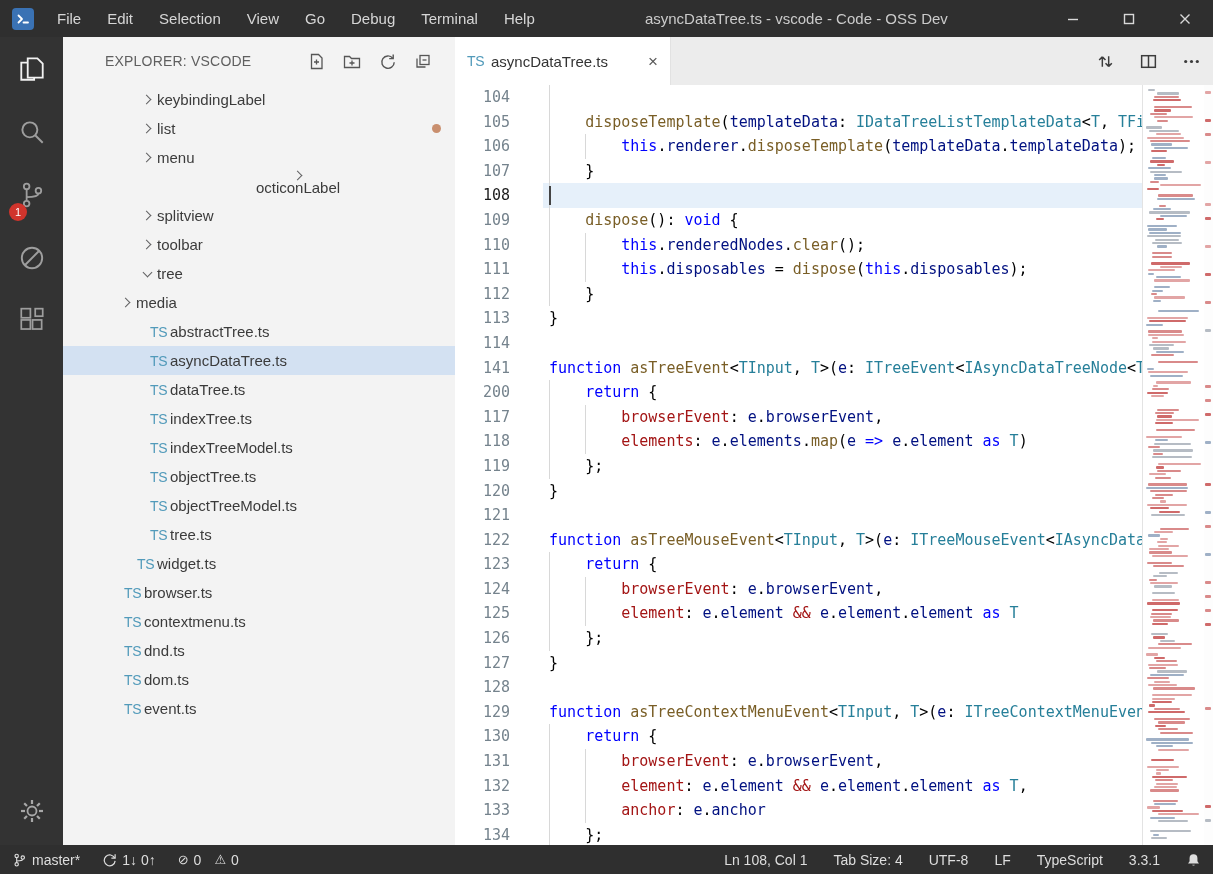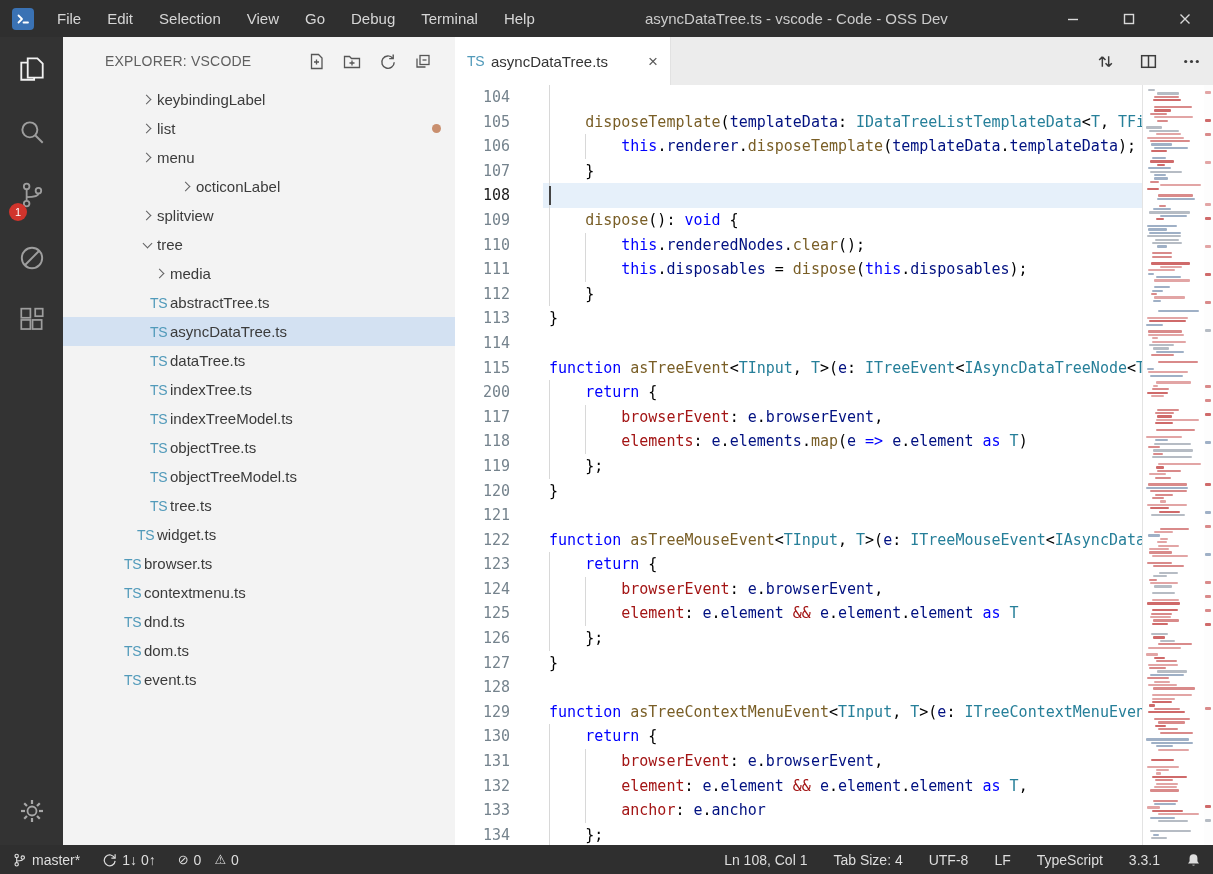--- a/index.html
+++ b/index.html
@@ -215,33 +215,37 @@
       </div>
       <div class="tree-row" style="padding-left: 74px;">
         <span class="twistie"></span>
         <span class="tree-label">list</span>
         <span class="mod-dot"></span>
       </div>
       <div class="tree-row" style="padding-left: 74px;">
         <span class="twistie"></span>
         <span class="tree-label">menu</span>
       </div>
-      <div class="tree-row" style="padding-left: 113px;">
+      <div class="tree-row" style="padding-left: 78px; flex-direction: column;">
         <span class="twistie"></span>
         <span class="tree-label">octiconLabel</span>
       </div>
       <div class="tree-row" style="padding-left: 74px;">
         <span class="twistie"></span>
         <span class="tree-label">splitview</span>
       </div>
       <div class="tree-row" style="padding-left: 74px;">
+        <span class="twistie"></span>
+        <span class="tree-label">toolbar</span>
+      </div>
+      <div class="tree-row" style="padding-left: 74px;">
         <span class="twistie open"></span>
         <span class="tree-label">tree</span>
       </div>
-      <div class="tree-row" style="padding-left: 87px;">
+      <div class="tree-row" style="padding-left: 53px;">
         <span class="twistie"></span>
         <span class="tree-label">media</span>
       </div>
       <div class="tree-row" style="padding-left: 87px;">
         <span class="ts-icon">TS</span>
         <span class="tree-label">abstractTree.ts</span>
       </div>
       <div class="tree-row selected" style="padding-left: 87px;">
         <span class="ts-icon">TS</span>
         <span class="tree-label">asyncDataTree.ts</span>
@@ -332,21 +336,21 @@
         <div class="ln">105</div>
         <div class="ln">106</div>
         <div class="ln">107</div>
         <div class="ln cur">108</div>
         <div class="ln">109</div>
         <div class="ln">110</div>
         <div class="ln">111</div>
         <div class="ln">112</div>
         <div class="ln">113</div>
         <div class="ln">114</div>
-        <div class="ln">115</div>
+        <div class="ln">141</div>
         <div class="ln">200</div>
         <div class="ln">117</div>
         <div class="ln">118</div>
         <div class="ln">119</div>
         <div class="ln">120</div>
         <div class="ln">121</div>
         <div class="ln">122</div>
         <div class="ln">123</div>
         <div class="ln">124</div>
         <div class="ln">125</div>

